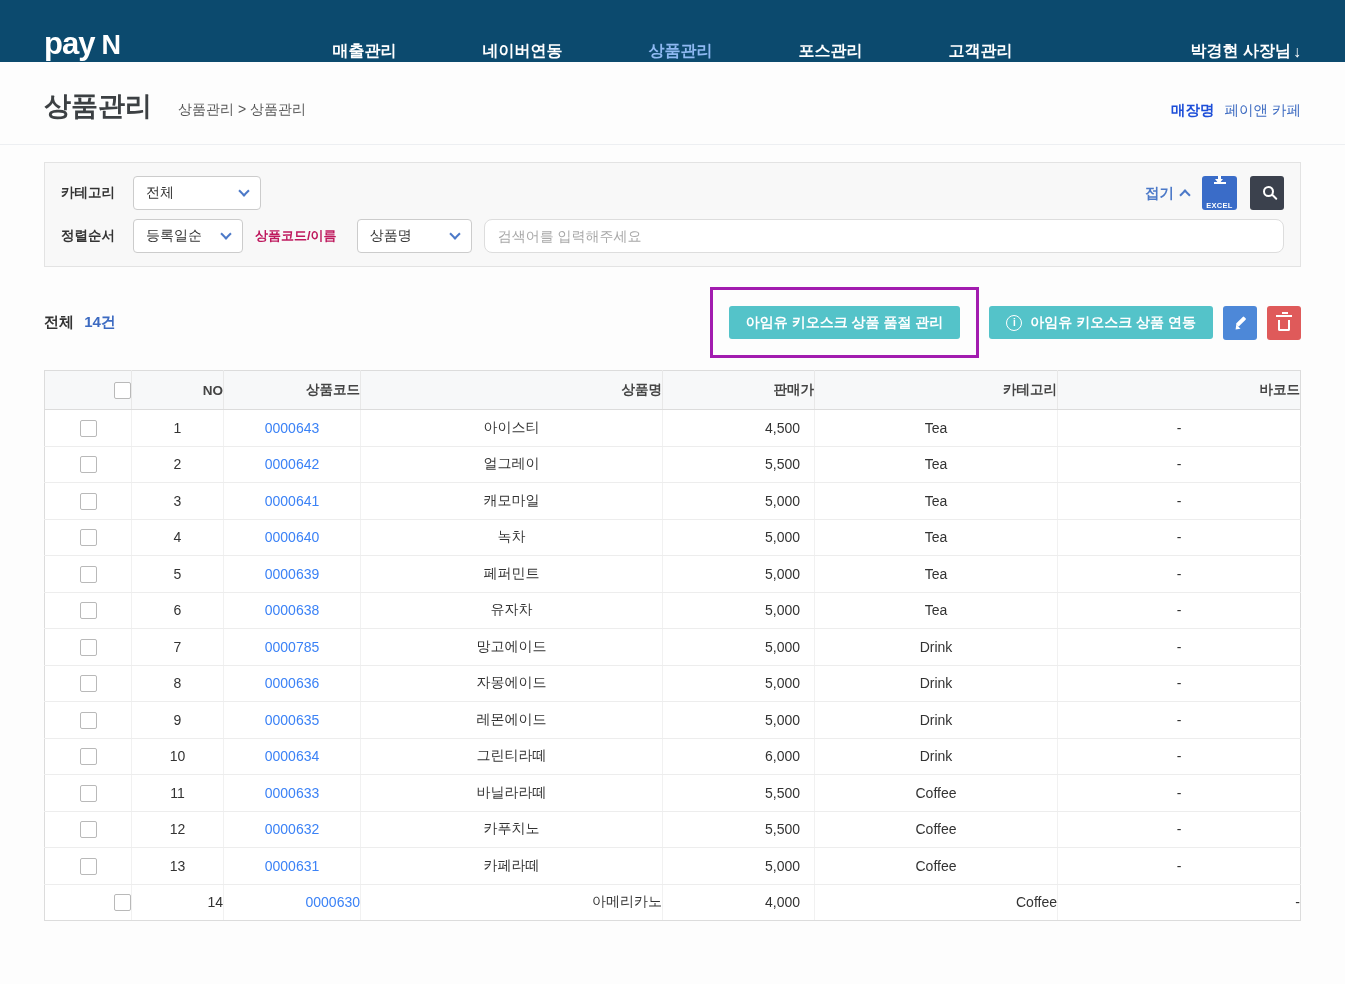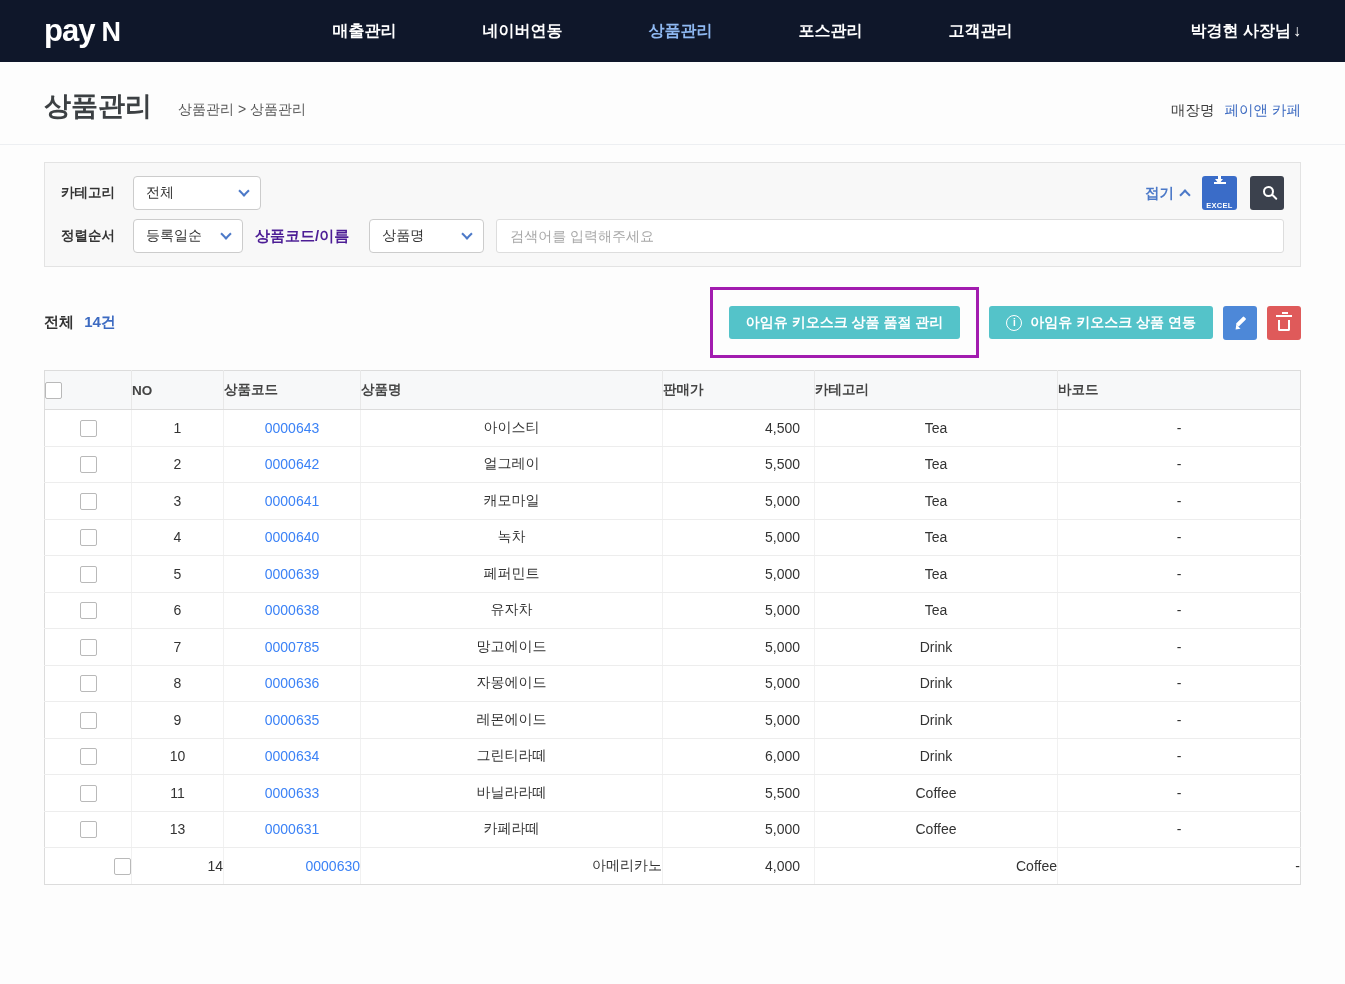--- a/index.html
+++ b/index.html
@@ -6,21 +6,21 @@
   html,body { width:1345px; height:984px; }
   body {
     font-family:"Liberation Sans", sans-serif;
     background:#fdfdfd;
     color:#333;
     overflow:hidden;
   }
 
   
   .navbar {
-    height:62px; background:#0f172a; display:flex; align-items:center;
+    height:62px; background:#0c4a6e; display:flex; align-items:flex-end;
     padding:0 44px; position:relative;
   }
   .logo { display:flex; align-items:baseline; cursor:pointer; }
   .logo .pay { color:#fff; font-size:31px; font-weight:bold; letter-spacing:-1px; }
   .logo .n   { color:#fff; font-size:27px; font-weight:bold; margin-left:7px; }
   .main-nav {
     position:absolute; left:0; right:0; margin:0 auto; width:680px;
     display:flex; justify-content:space-between; align-items:center;
   }
   .nav-item { color:#fff; font-size:16px; font-weight:bold; text-decoration:none; cursor:pointer; }
@@ -28,31 +28,31 @@
   .user-box { position:absolute; right:44px; color:#fff; font-size:16px; font-weight:bold;
     display:flex; align-items:center; gap:2px; cursor:pointer; }
 
   
   .page-header {
     display:flex; align-items:center; padding:26px 44px 20px; border-bottom:1px solid #edeff2;
   }
   .page-title { font-size:27px; font-weight:bold; color:#3c4043; }
   .breadcrumb { font-size:14px; color:#555; margin-left:26px; margin-top:8px; }
   .store-box { margin-left:auto; font-size:14.5px; margin-top:8px; }
-  .store-label { font-weight:normal; color:#404040; }
+  .store-label { font-weight:bold; color:#1d4ed8; }
   .store-name { color:#3c6ac1; margin-left:6px; text-decoration:none; cursor:pointer; }
 
   
   .filter-panel {
     margin:17px 44px 0; background:#f8f8f8; border:1px solid #e3e3e3;
     padding:13px 16px; display:flex; flex-direction:column; gap:9px;
   }
   .filter-row { display:flex; align-items:center; }
   .f-label { width:72px; font-size:13.5px; font-weight:bold; color:#333; flex:none; }
-  .f-label2 { font-size:15px; font-weight:bold; color:#4c1d95; margin:0 20px 0 12px; flex:none; }
+  .f-label2 { font-size:13px; font-weight:bold; color:#be185d; margin:0 20px 0 12px; flex:none; }
   .select {
     background:#fff; border:1px solid #ccc; border-radius:4px; height:34px;
     display:flex; align-items:center; justify-content:space-between;
     padding:0 12px; font-size:14px; color:#333; cursor:pointer;
   }
   .select.w128 { width:128px; }
   .select.w110 { width:110px; }
   .select.w115 { width:115px; }
   .chev-down {
     width:8px; height:8px; border-right:2px solid #4c79c8; border-bottom:2px solid #4c79c8;
@@ -77,21 +77,21 @@
     border-left:4.5px solid transparent; border-right:4.5px solid transparent; border-top:5px solid #fff; }
   .dl-bar { position:absolute; left:0; bottom:-2px; width:12px; height:2px; background:#fff; }
   .search-btn {
     width:34px; height:34px; background:#3b414d; border:none; border-radius:3px;
     display:flex; align-items:center; justify-content:center; cursor:pointer;
   }
   .mag { width:11px; height:11px; border:2px solid #fff; border-radius:50%; position:relative; margin:-3px -3px 0 0; }
   .mag::after { content:''; position:absolute; width:7px; height:2px; background:#fff;
     transform:rotate(45deg); right:-6px; bottom:-3px; border-radius:1px; }
   .search-input {
-    flex:1; height:34px; border:1px solid #ddd; border-radius:3px; background:#fff;
+    flex:1; height:34px; border:1px solid #ddd; border-radius:8px; background:#fff;
     margin-left:12px; padding:12px 13px; font-size:14px; color:#333;
     font-family:"Liberation Sans", sans-serif; outline:none;
   }
   .search-input::placeholder { color:#a8a8a8; }
 
   
   .list-toolbar { margin:20px 44px 12px; display:flex; align-items:center; }
   .total-box { font-size:15px; font-weight:bold; color:#333; }
   .total-count { color:#3c6ac1; margin-left:6px; }
   .toolbar-right { margin-left:auto; display:flex; align-items:center; gap:10px; }
@@ -124,21 +124,21 @@
   .trash { width:12px; height:11px; border:2px solid #fff; border-top:none;
     border-radius:0 0 2px 2px; position:relative; margin-top:6px; }
   .trash::before { content:''; position:absolute; top:-5px; left:-4px; width:16px; height:2px; background:#fff; }
   .trash::after { content:''; position:absolute; top:-8px; left:2px; width:6px; height:2px; background:#fff; }
 
   
   .table-wrap { margin:0 44px; }
   table { width:100%; border-collapse:collapse; background:#fff; border:1px solid #dcdcdc; table-layout:fixed; }
   thead th {
     background:#f7f8f9; height:39px; font-size:13.5px; font-weight:bold; color:#444;
-    border-bottom:1px solid #dcdcdc; border-right:1px solid #e8e8e8; text-align:left;
+    border-bottom:1px solid #dcdcdc; border-right:1px solid #e8e8e8; text-align:right;
   }
   thead th:last-child { border-right:none; }
   tbody td {
     height:36.5px; font-size:14px; color:#333; text-align:center;
     border-bottom:1px solid #ededed; border-right:1px solid #f1f1f1;
   }
   tbody td:last-child { border-right:none; }
   tbody tr:last-child td { border-bottom:1px solid #dcdcdc;text-align:right; }
   .col-price { text-align:right !important; padding-right:14px; }
   .code-link { color:#3b82f6; text-decoration:none; cursor:pointer; }
@@ -358,20 +358,29 @@
           <td class="col-check"><span class="cb"></span></td>
           <td class="col-no">11</td>
           <td class="col-code"><a class="code-link">0000633</a></td>
           <td class="col-name">바닐라라떼</td>
           <td class="col-price">5,500</td>
           <td class="col-cat">Coffee</td>
           <td class="col-barcode">-</td>
         </tr>
         <tr>
           <td class="col-check"><span class="cb"></span></td>
+          <td class="col-no">12</td>
+          <td class="col-code"><a class="code-link">0000632</a></td>
+          <td class="col-name">카푸치노</td>
+          <td class="col-price">5,500</td>
+          <td class="col-cat">Coffee</td>
+          <td class="col-barcode">-</td>
+        </tr>
+        <tr>
+          <td class="col-check"><span class="cb"></span></td>
           <td class="col-no">13</td>
           <td class="col-code"><a class="code-link">0000631</a></td>
           <td class="col-name">카페라떼</td>
           <td class="col-price">5,000</td>
           <td class="col-cat">Coffee</td>
           <td class="col-barcode">-</td>
         </tr>
         <tr>
           <td class="col-check"><span class="cb"></span></td>
           <td class="col-no">14</td>

